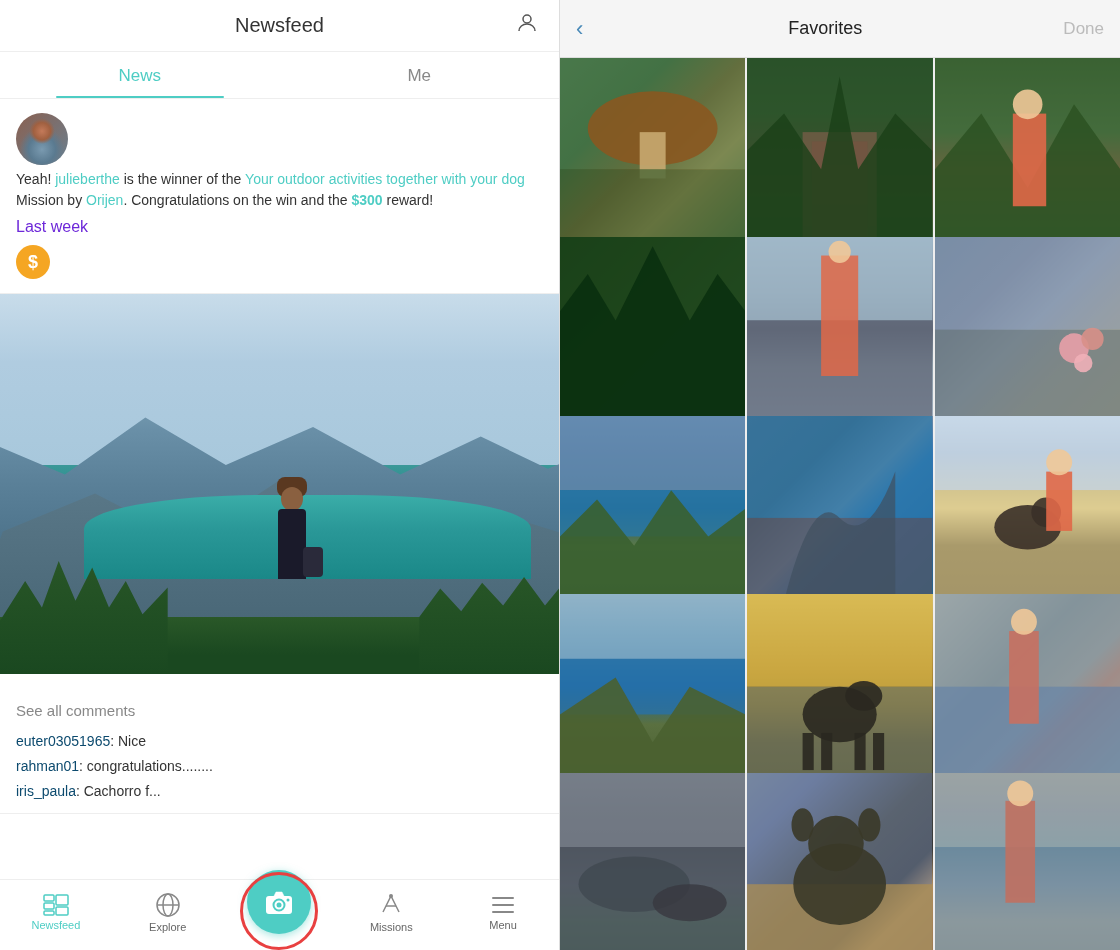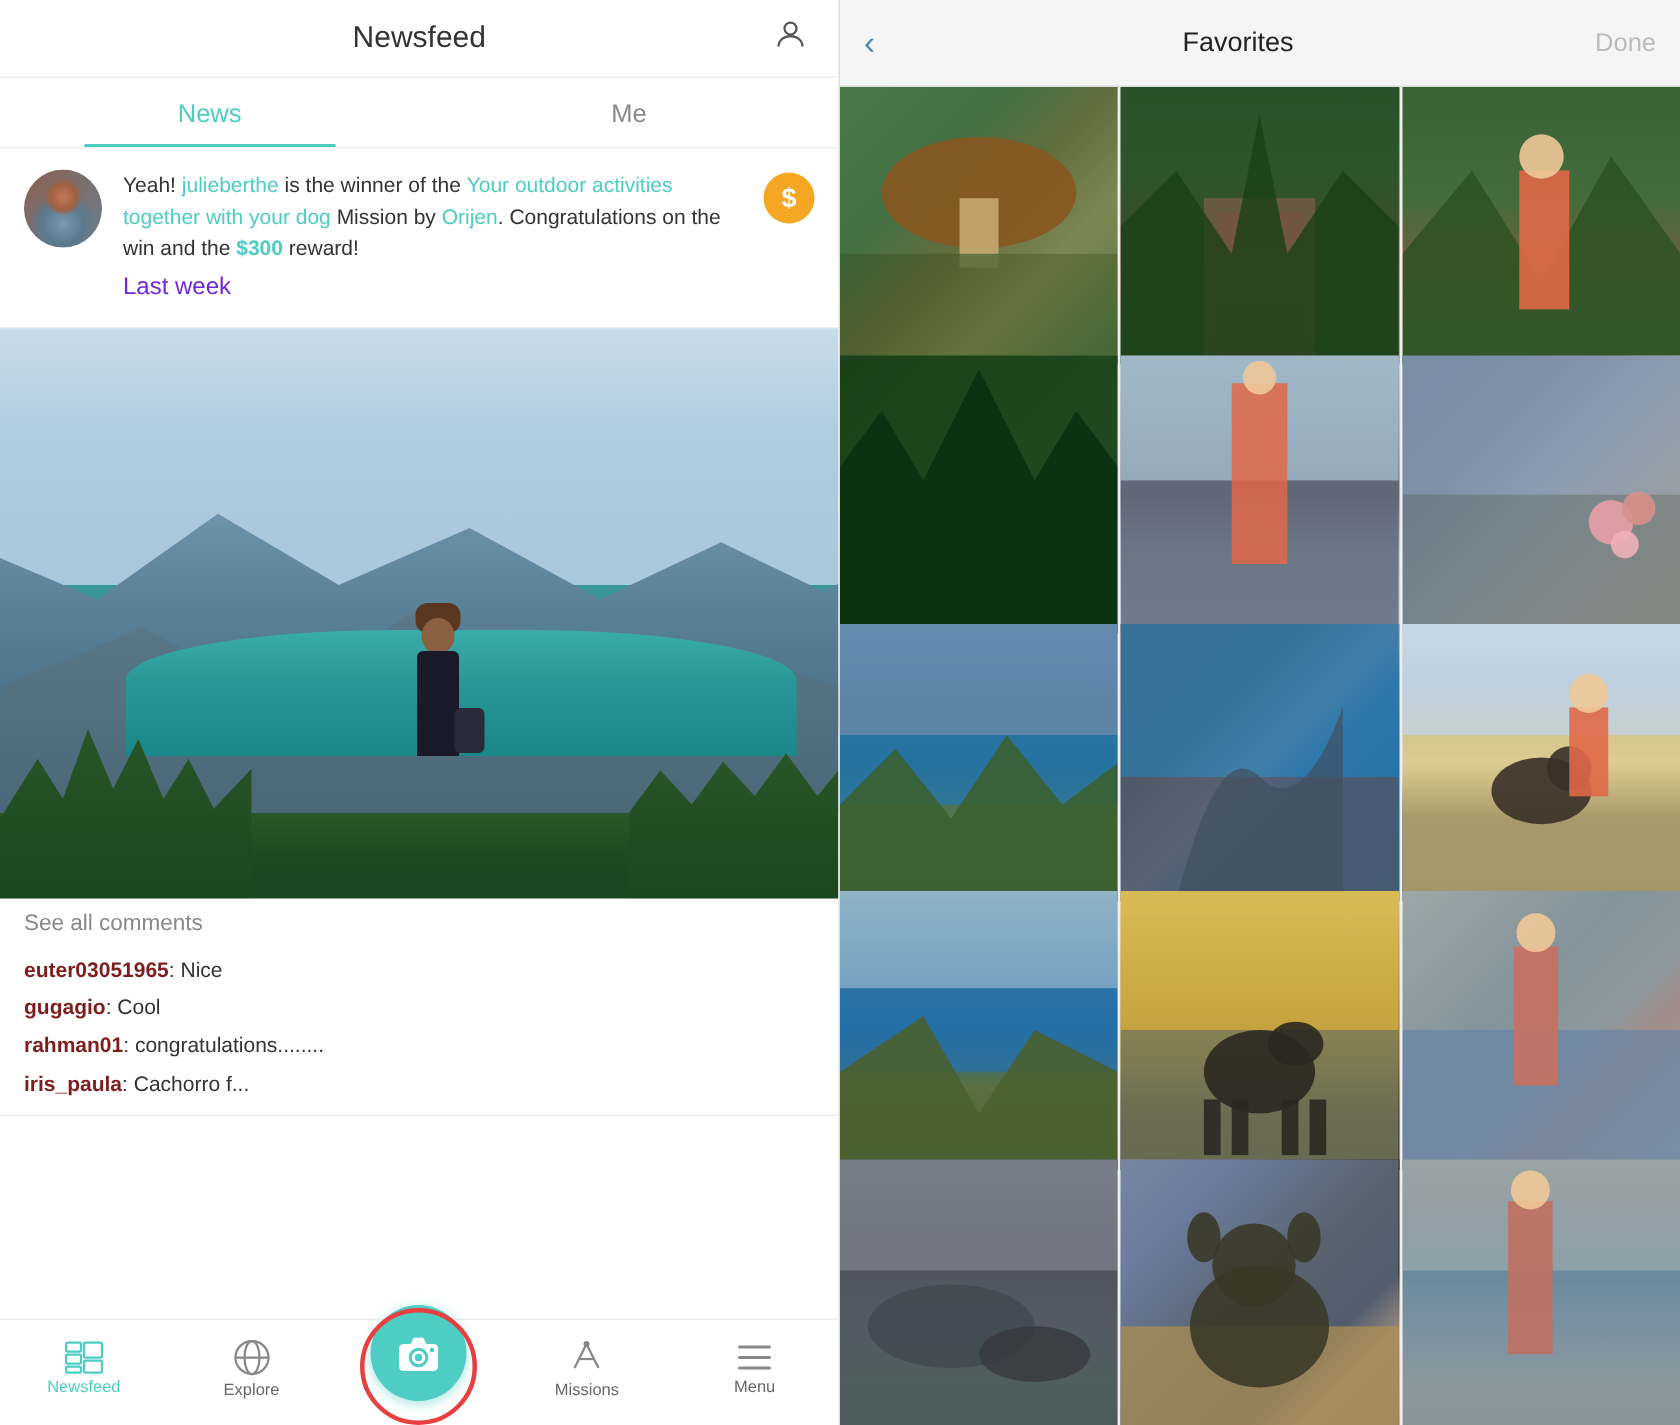--- a/index.html
+++ b/index.html
@@ -61,21 +61,22 @@
       height: 2.5px;
       background: #4ecdc4;
       border-radius: 2px;
     }
 
     .notification-card {
       display: flex;
       align-items: flex-start;
       padding: 14px 16px;
       border-bottom: 1px solid #eee;
-      gap: 14px;
+      gap: 4px;
+      flex-direction: column;
     }
     .avatar-circle {
       width: 52px;
       height: 52px;
       border-radius: 50%;
       background: linear-gradient(135deg, #8a5c3e 0%, #c47a5a 40%, #6b8a9e 100%);
       flex-shrink: 0;
       overflow: hidden;
       display: flex;
       align-items: center;
@@ -243,37 +244,37 @@
       position: absolute;
       bottom: 2px;
       right: 0;
       width: 20px;
       height: 30px;
       background: #2a2a3a;
       border-radius: 4px;
     }
 
     .post-actions {
-      padding: 8px 16px 8px;
+      padding: 28px 16px 8px;
       border-bottom: 1px solid #eee;
     }
     .see-all-comments {
       font-size: 15px;
       color: #888;
       padding: 0 0 10px;
       cursor: pointer;
     }
     .comment {
       font-size: 14px;
       color: #333;
       line-height: 1.8;
     }
     .comment .commenter {
-      color: #7f1d1d;
-      font-weight: 700;
+      color: #0c4a6e;
+      font-weight: 400;
     }
 
     
     .bottom-nav {
       margin-top: auto;
       display: flex;
       align-items: center;
       justify-content: space-around;
       padding: 10px 0 16px;
       border-top: 1px solid #eee;
@@ -475,23 +476,20 @@
         </div>
       </div>
     </div>
 
     <div class="post-actions">
       <div class="see-all-comments">See all comments</div>
       <div class="comment">
         <span class="commenter">euter03051965</span><span>: Nice</span>
       </div>
       <div class="comment">
-        <span class="commenter">gugagio</span><span>: Cool</span>
-      </div>
-      <div class="comment">
         <span class="commenter">rahman01</span><span>: congratulations........</span>
       </div>
       <div class="comment">
         <span class="commenter">iris_paula</span><span>: Cachorro f...</span>
       </div>
     </div>
   </div>
 
   <div class="bottom-nav">
     <div class="nav-item active">

